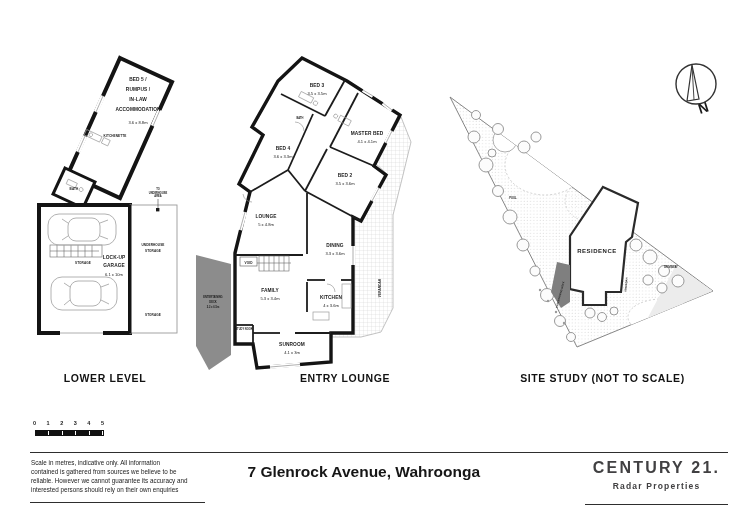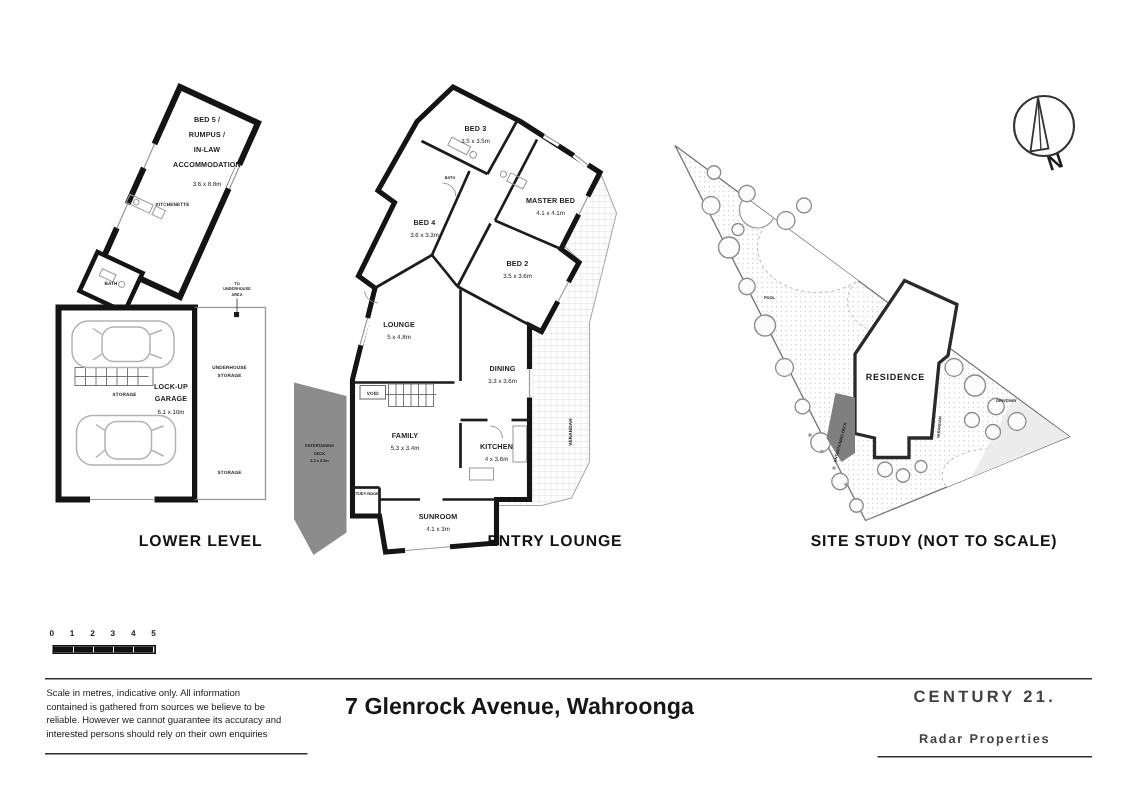--- a/index.html
+++ b/index.html
@@ -5,22 +5,22 @@
   html,body{margin:0;padding:0;}
   body{width:750px;height:530px;background:#ffffff;position:relative;overflow:hidden;
        font-family:"Liberation Sans",sans-serif;color:#1b1b1b;}
   .abs{position:absolute;}
   svg{overflow:visible;}
   svg text{fill:#1b1b1b;font-family:"Liberation Sans",sans-serif;}
   svg text.rm{font-size:4.8px;font-weight:bold;text-anchor:middle;letter-spacing:.1px;}
   svg text.dm{font-size:4.1px;text-anchor:middle;}
   svg text.sm{font-size:3.1px;font-weight:bold;text-anchor:middle;letter-spacing:.1px;}
   svg text.xs{font-size:2.6px;font-weight:bold;text-anchor:middle;}
-  .plan-title{position:absolute;top:355px;font-size:10.5px;font-weight:bold;
-              letter-spacing:.6px;text-align:right;color:#121212;}
+  .plan-title{position:absolute;top:372px;font-size:10.5px;font-weight:bold;
+              letter-spacing:.6px;text-align:center;color:#121212;}
   .rule{position:absolute;height:1px;background:#2e2e2e;}
   .disc-line{font-size:6.3px;line-height:9px;color:#222;}
 </style>
 </head>
 <body>
 
 <svg class="abs" style="left:25px;top:48px" width="185" height="330" viewBox="0 0 185 330">
 
   <g>
     <polygon points="95,10 147,34 95,150 43,126" fill="#ffffff" stroke="#141414" stroke-width="4"></polygon>
@@ -311,18 +311,18 @@
 <div class="rule" style="left:30px;top:502px;width:175px"></div>
 <div class="rule" style="left:585px;top:504px;width:143px"></div>
 
 <div class="abs" style="left:31px;top:458px;width:185px">
   <div class="disc-line">Scale in metres, indicative only. All information</div>
   <div class="disc-line">contained is gathered from sources we believe to be</div>
   <div class="disc-line">reliable. However we cannot guarantee its accuracy and</div>
   <div class="disc-line">interested persons should rely on their own enquiries</div>
 </div>
 
-<div class="abs" style="left:230px;top:463px;width:250px;text-align:left;font-size:15.5px;font-weight:bold;color:#161616">7 Glenrock Avenue, Wahroonga</div>
+<div class="abs" style="left:230px;top:463px;width:250px;text-align:right;font-size:15.5px;font-weight:bold;color:#161616">7 Glenrock Avenue, Wahroonga</div>
 
 <div class="abs" style="left:585px;top:459px;width:143px;text-align:center;color:#414042">
-  <div style="font-size:11px;font-weight:bold;letter-spacing:2.2px">CENTURY 21.</div>
-  <div style="font-size:8.5px;font-weight:bold;letter-spacing:1.2px;margin-top:16px">Radar Properties</div>
+  <div style="font-size:16px;font-weight:bold;letter-spacing:2.2px">CENTURY 21.</div>
+  <div style="font-size:8.5px;font-weight:bold;letter-spacing:1.2px;margin-top:4px">Radar Properties</div>
 </div>
 
 </body></html>

